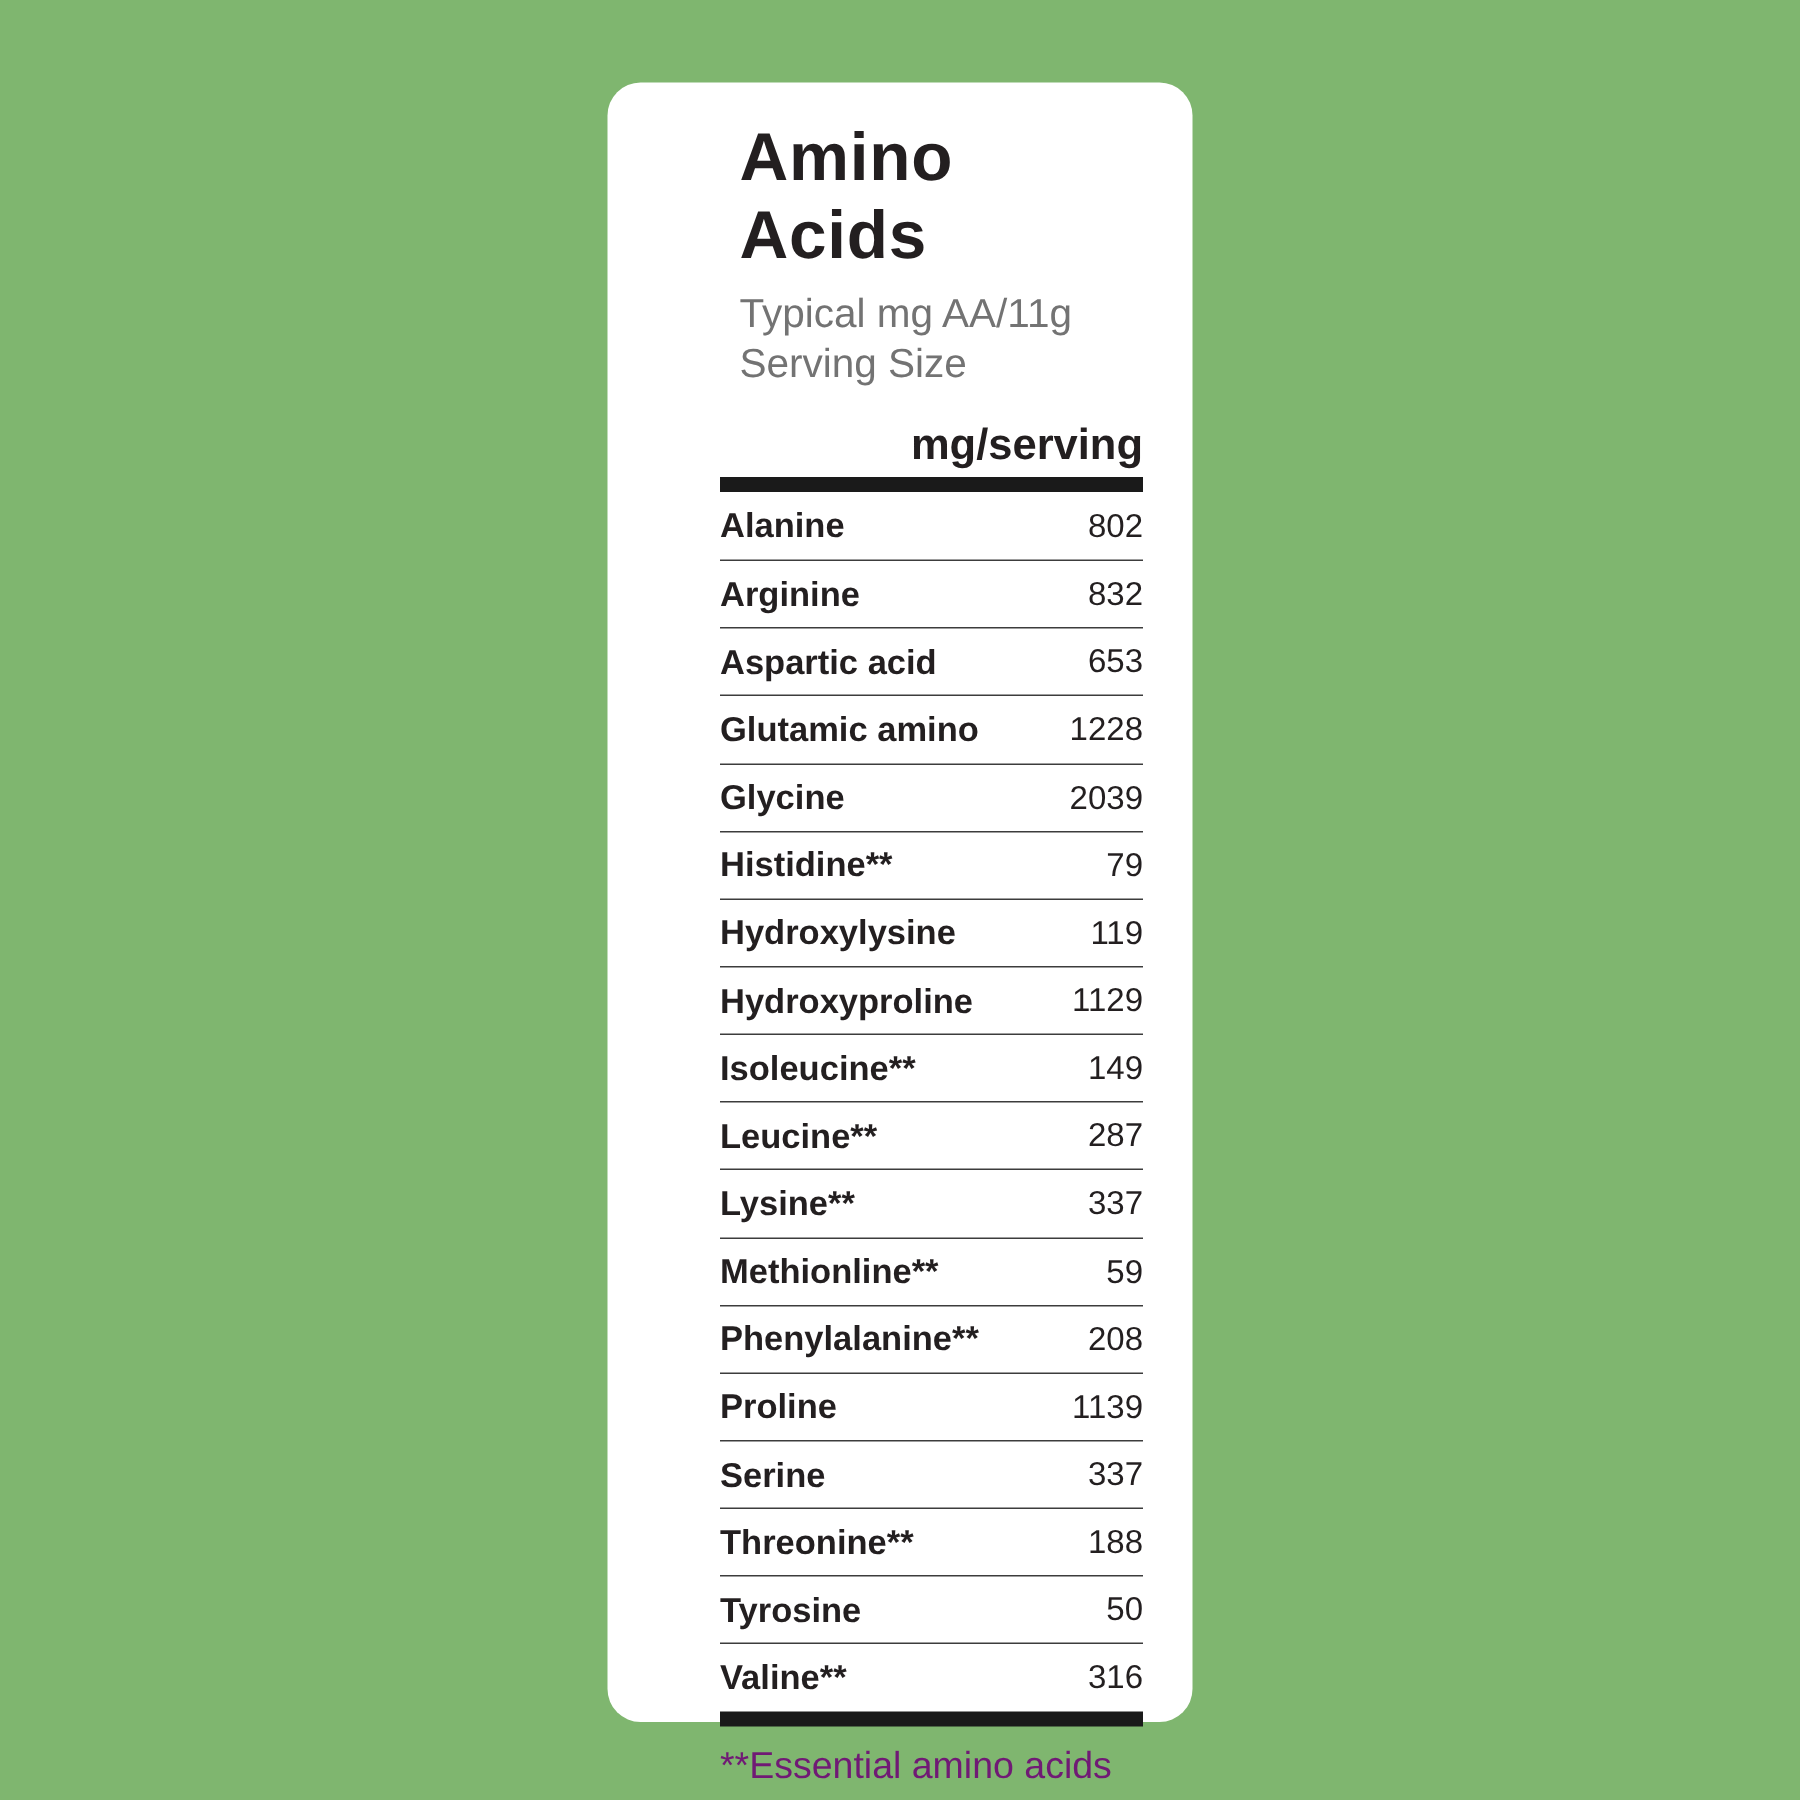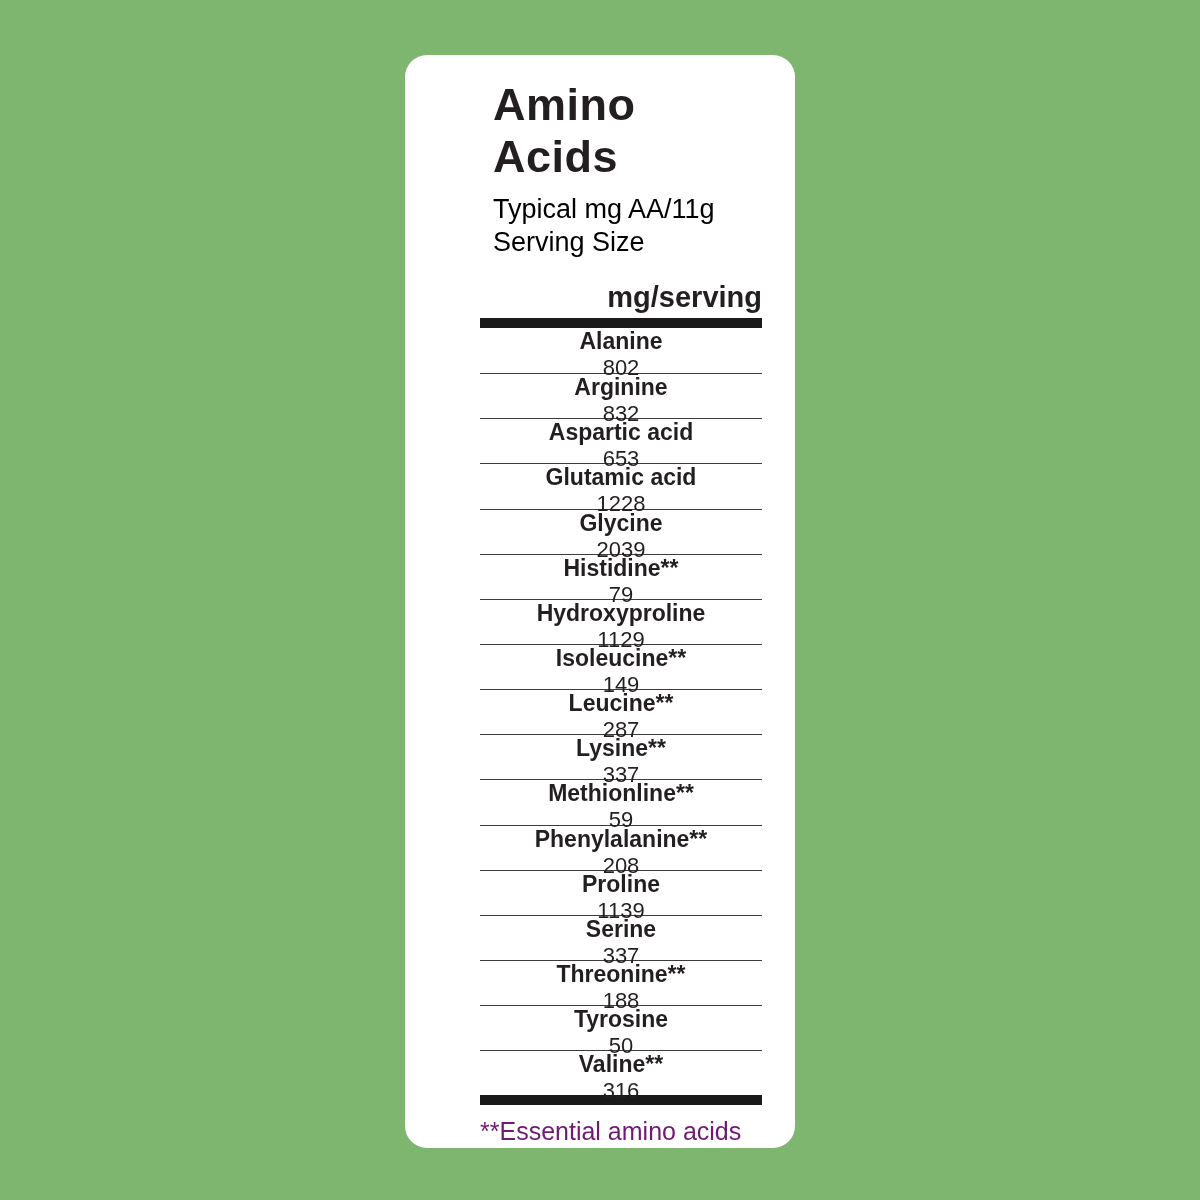--- a/index.html
+++ b/index.html
@@ -24,21 +24,21 @@
     font-size: 45px;
     font-weight: bold;
     letter-spacing: 0.5px;
     color: #231F20;
   }
   .subtitle {
     margin-top: 10px;
     font-size: 27px;
     line-height: 33px;
     white-space: pre-line;
-    color: #000000;
+    color: #737373;
   }
   .table-wrap { margin: 0 33px 0 32px; }
   .col-header {
     margin-top: 24px;
     text-align: right;
     font-size: 29px;
     font-weight: bold;
     height: 28px;
     line-height: 28px;
   }
@@ -47,21 +47,20 @@
     background: #1A1A1A;
     margin-top: 7px;
   }
   .thick-bar.bottom { margin-top: 0; }
   .rows { }
   .row {
     height: 45.15px;
     display: flex;
     justify-content: space-between;
     align-items: center;
-    flex-direction: column;
   }
   .row + .row { border-top: 1.5px solid #3C3C3C; }
   .row-name {
     font-size: 23px;
     font-weight: bold;
   }
   .row-value {
     font-size: 22px;
     font-weight: normal;
   }
@@ -94,34 +93,38 @@
     <span class="row-name">Arginine</span>
     <span class="row-value">832</span>
   </div>
 
   <div class="row">
     <span class="row-name">Aspartic acid</span>
     <span class="row-value">653</span>
   </div>
 
   <div class="row">
-    <span class="row-name">Glutamic acid</span>
+    <span class="row-name">Glutamic amino</span>
     <span class="row-value">1228</span>
   </div>
 
   <div class="row">
     <span class="row-name">Glycine</span>
     <span class="row-value">2039</span>
   </div>
 
   <div class="row">
     <span class="row-name">Histidine**</span>
     <span class="row-value">79</span>
   </div>
 
+  <div class="row">
+    <span class="row-name">Hydroxylysine</span>
+    <span class="row-value">119</span>
+  </div>
 
   <div class="row">
     <span class="row-name">Hydroxyproline</span>
     <span class="row-value">1129</span>
   </div>
 
   <div class="row">
     <span class="row-name">Isoleucine**</span>
     <span class="row-value">149</span>
   </div>

